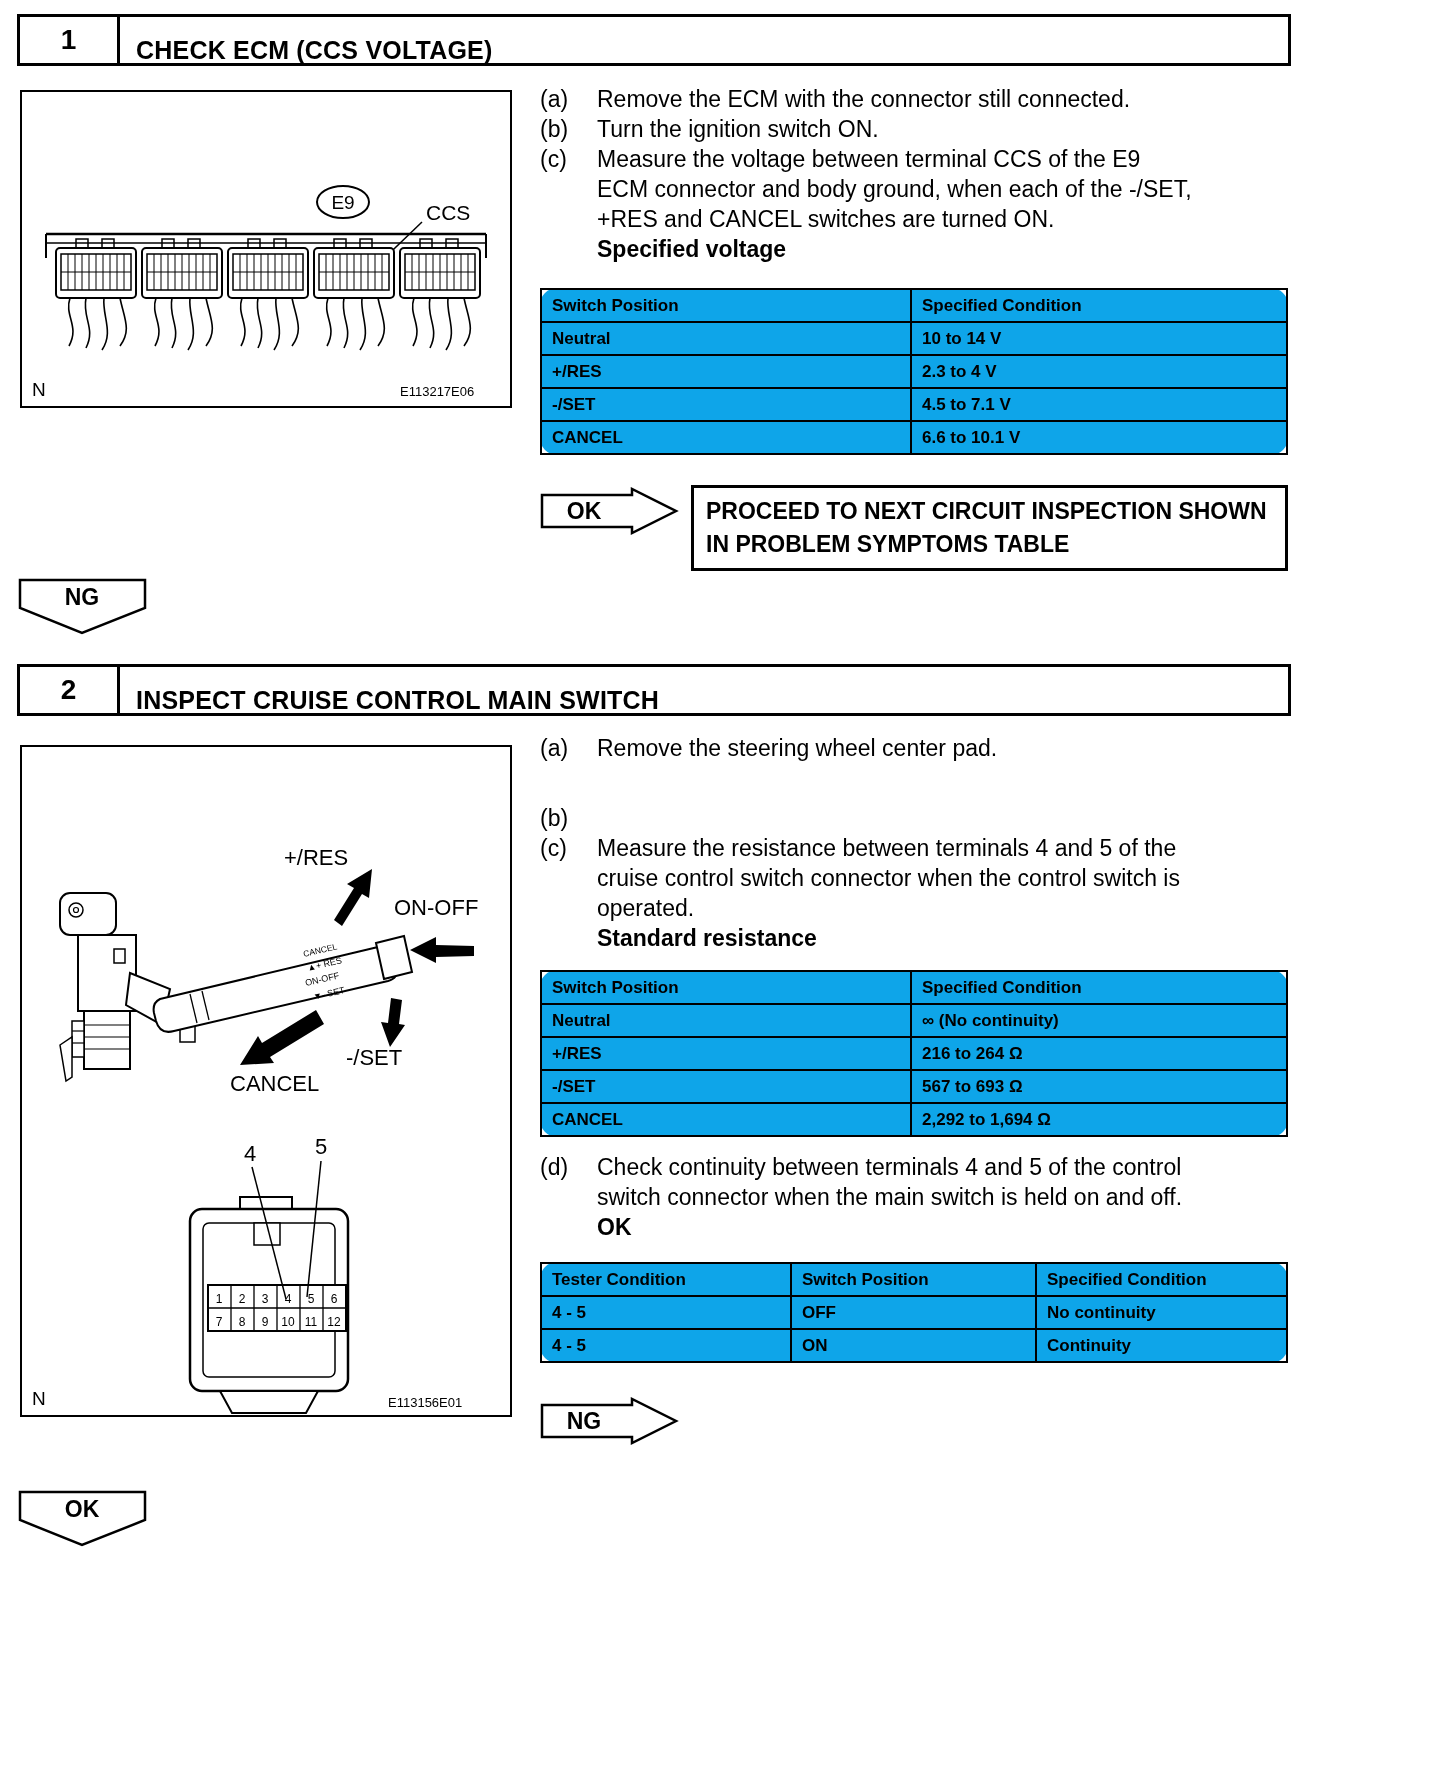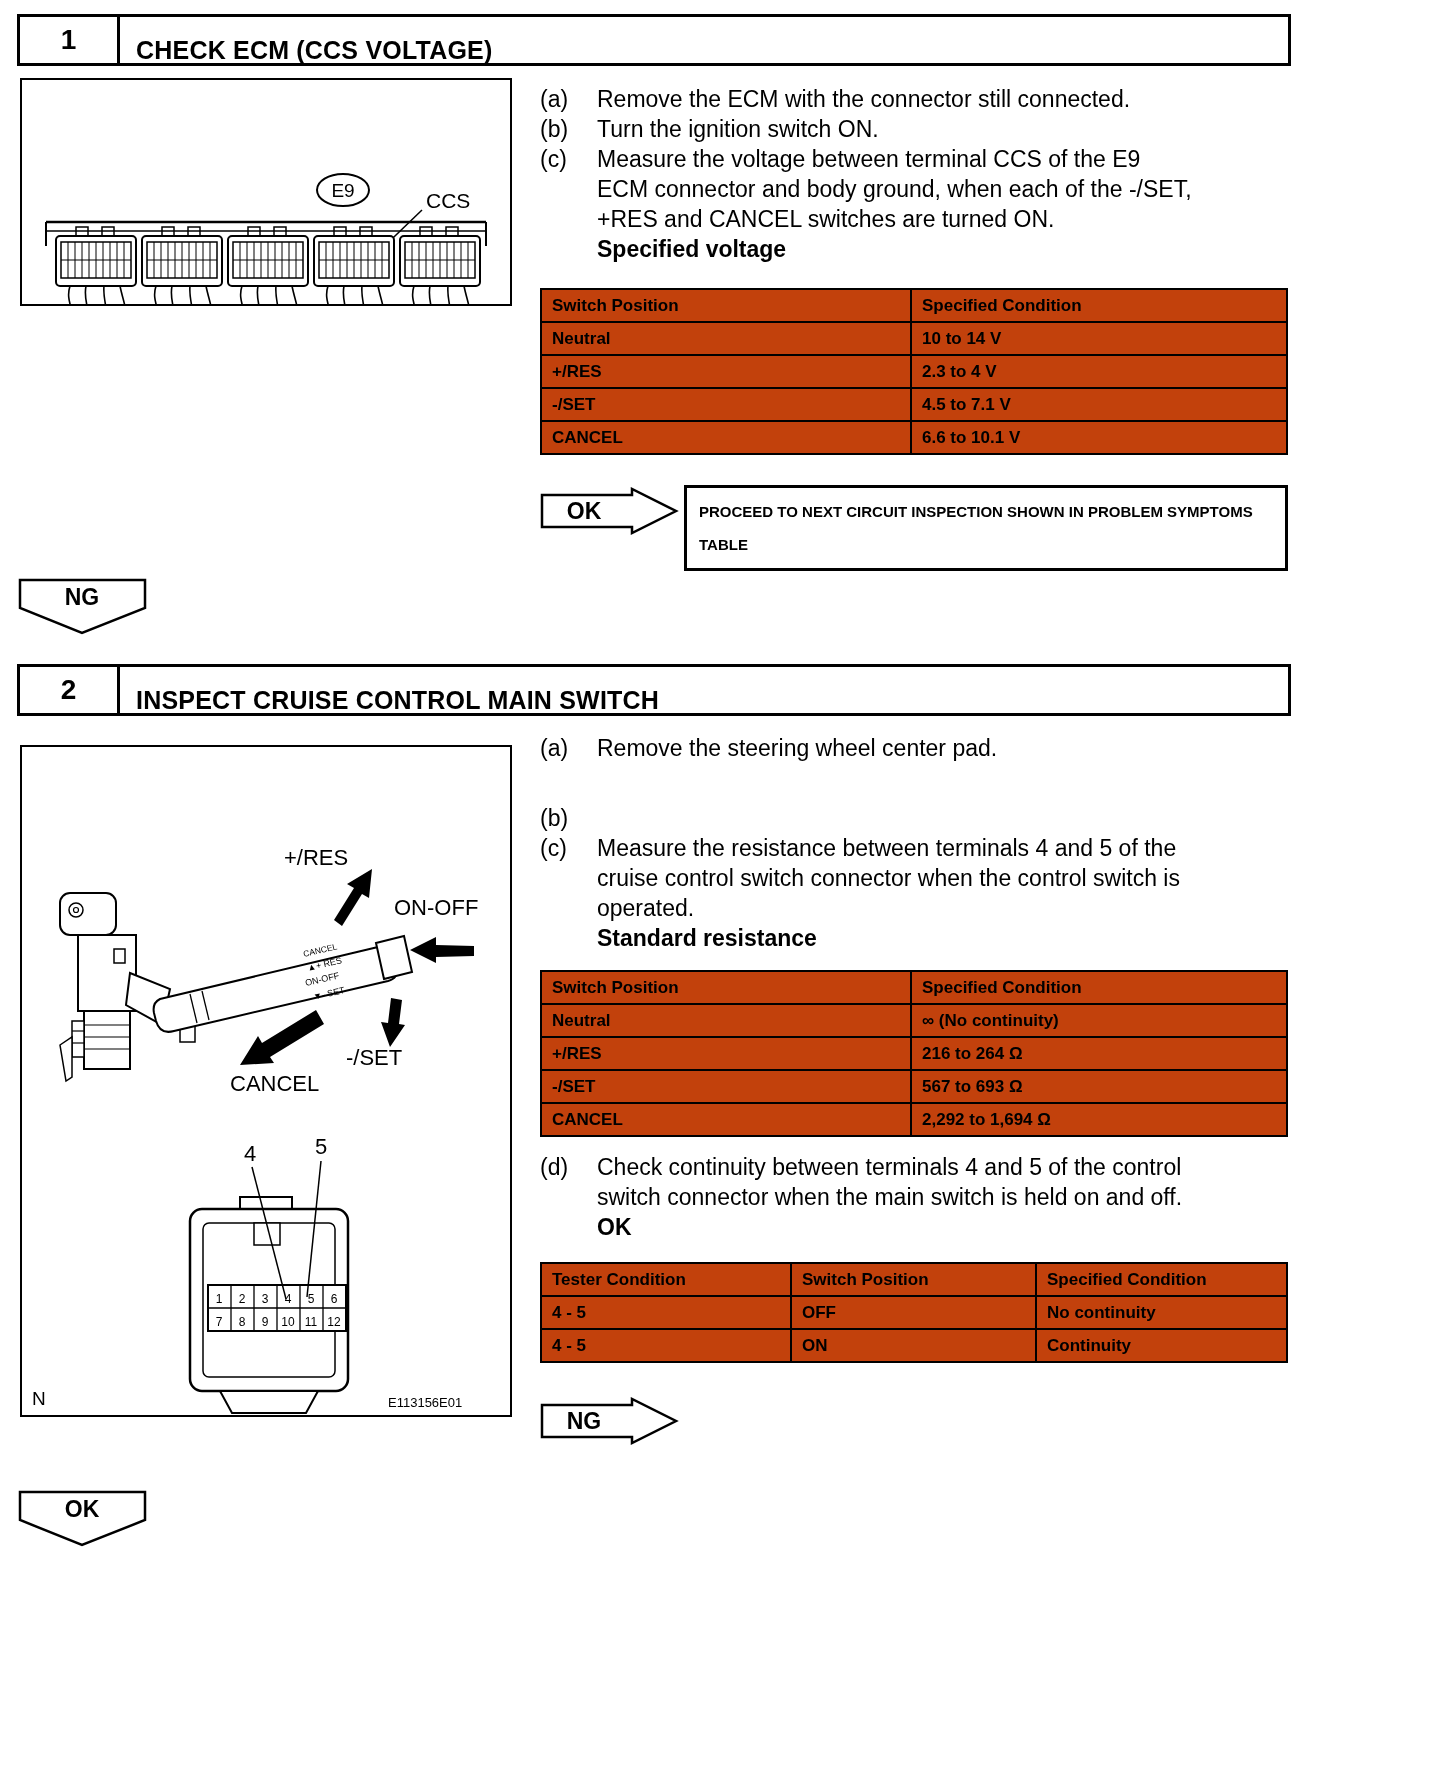--- a/index.html
+++ b/index.html
@@ -22,59 +22,59 @@
   }
   .step-title {
     flex:1; display:flex; align-items:center; padding-left:16px;
     font-weight:bold; font-size:25px; letter-spacing:0.2px;margin-top:20px;
   }
 
   .figure-box {
     position:absolute; left:20px; width:492px;
     border:2px solid #000; background:#fff; overflow:hidden;
   }
-  #fig1 { top:78px;  height:228px; }
+  #fig1 { top:90px;  height:318px; }
   #fig2 { top:745px; height:672px; }
 
   .right-col { position:absolute; left:540px; width:748px; }
   #col1 { top:84px; }
   #col2 { top:733px; }
 
   .instr { display:flex; font-size:23px; line-height:30px; }
   .instr .letter { width:57px; flex-shrink:0; }
   .instr .itext  { width:600px; }
   .gap-after { margin-bottom:40px; }
 
   .sub-title {
     font-weight:bold; font-size:23px; line-height:30px; margin-left:57px;
   }
 
   .spec-table {
     border-collapse:collapse; table-layout:fixed;
-    width:748px; margin-top:24px; background:#c2410c;
+    width:748px; margin-top:24px; background:#0ea5e9;border-radius:17px;
   }
   .spec-table td {
     border:2px solid #000; font-size:17px; font-weight:bold;
     text-align:left; vertical-align:middle;
     padding:2px 10px; height:33px;
   }
   .t2 .w1 { width:370px; }
   .t3 .w1 { width:250px; }
   .t3 .w2 { width:245px; }
   #tbl2 { margin-top:17px; }
   .after-table { margin-top:15px; }
   #sub-d { margin-top:0; }
   #tbl3 { margin-top:20px; }
 
   .result-row { display:flex; align-items:flex-start; margin-top:30px; }
   #result2 { margin-top:32px; }
   .flag-arrow { width:140px; height:48px; flex-shrink:0; margin-top:2px; }
   .result-box {
-    flex:1; border:3px solid #000; margin-left:4px;
-    padding:7px 12px; font-weight:bold; font-size:15px; line-height:33px;
+    flex:1; border:3px solid #000; margin-left:11px;
+    padding:7px 12px; font-weight:bold; font-size:23px; line-height:33px;
     background:#fff;
   }
 
   .branch-flag { position:absolute; left:18px; width:130px; height:58px; }
   #flag-ng1 { top:578px; }
   #flag-ok2 { top:1490px; }
 </style>
 </head>
 <body>
 

